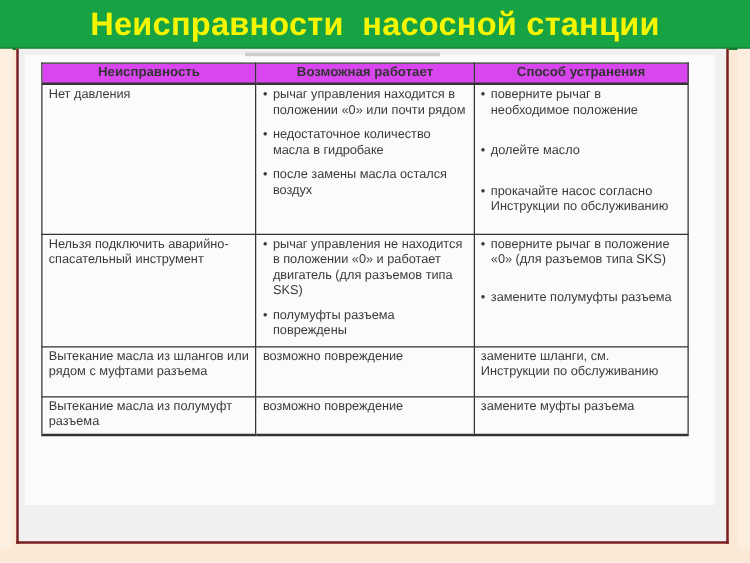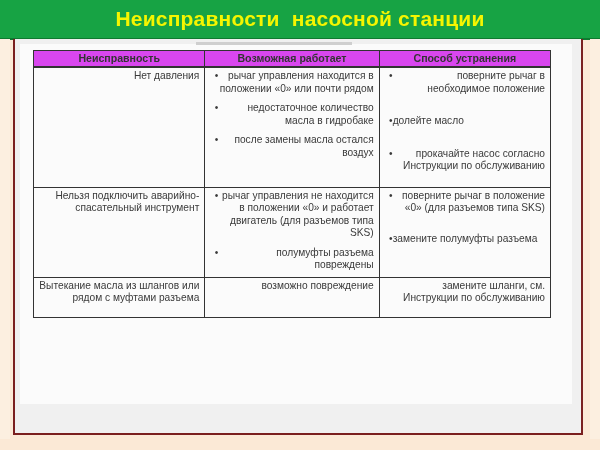--- a/index.html
+++ b/index.html
@@ -11,21 +11,21 @@
     }
     .title-bar {
       position: absolute; left: 0; top: 0; width: 600px; height: 38px;
       background: #17a344;
       border-bottom: 2px solid #0f7a30;
       display: flex; align-items: center; justify-content: center;
     }
     .title-text {
       color: #f5f500;
       font-weight: bold;
-      font-size: 21px;
+      font-size: 26px;
       letter-spacing: 0.2px;
       white-space: pre;
     }
     .frame {
       position: absolute; left: 13px; top: 39px; width: 570px; height: 396px;
       background: #f0f0f0;
       border-left: 2px solid #7a1f1f;
       border-right: 2px solid #7a1f1f;
       border-bottom: 2px solid #7a1f1f;
       box-sizing: border-box;
@@ -60,21 +60,20 @@
       border-bottom: 2px solid #333;
       text-align: center;
     }
     table.faults td {
       border-left: 1px solid #333;
       border-right: 1px solid #333;
       border-top: 1px solid #333;
       border-bottom: 1px solid #333;
       vertical-align: top;
       padding: 2px 5px 2px 5px;
-      text-align: right;
     }
     td.col1 { width: 160px; }
     td.col2 { width: 163px; }
     td.col3 { width: 160px; }
     td.mid { vertical-align: middle; margin-top: 36px; }
     .bullet { display: flex; margin-bottom: 7px; }
     .bullet:last-child { margin-bottom: 0; }
     .bullet .dot { width: 8px; flex: 0 0 8px; }
     tr.last td { border-bottom: 2px solid #333; }
   </style>
@@ -157,14 +156,19 @@
       </td>
     </tr>
 
     <tr style="height:40px;">
       <td class="col1">Вытекание масла из шлангов или рядом с муфтами разъема</td>
       <td class="col2 mid">возможно повреждение</td>
       <td class="col3">замените шланги, см. Инструкции по обслуживанию</td>
     </tr>
 
 
+    <tr class="last" style="height:28px;">
+      <td class="col1">Вытекание масла из полумуфт разъема</td>
+      <td class="col2 mid">возможно повреждение</td>
+      <td class="col3 mid">замените муфты разъема</td>
+    </tr>
   </tbody>
 </table>
 
 </body></html>

